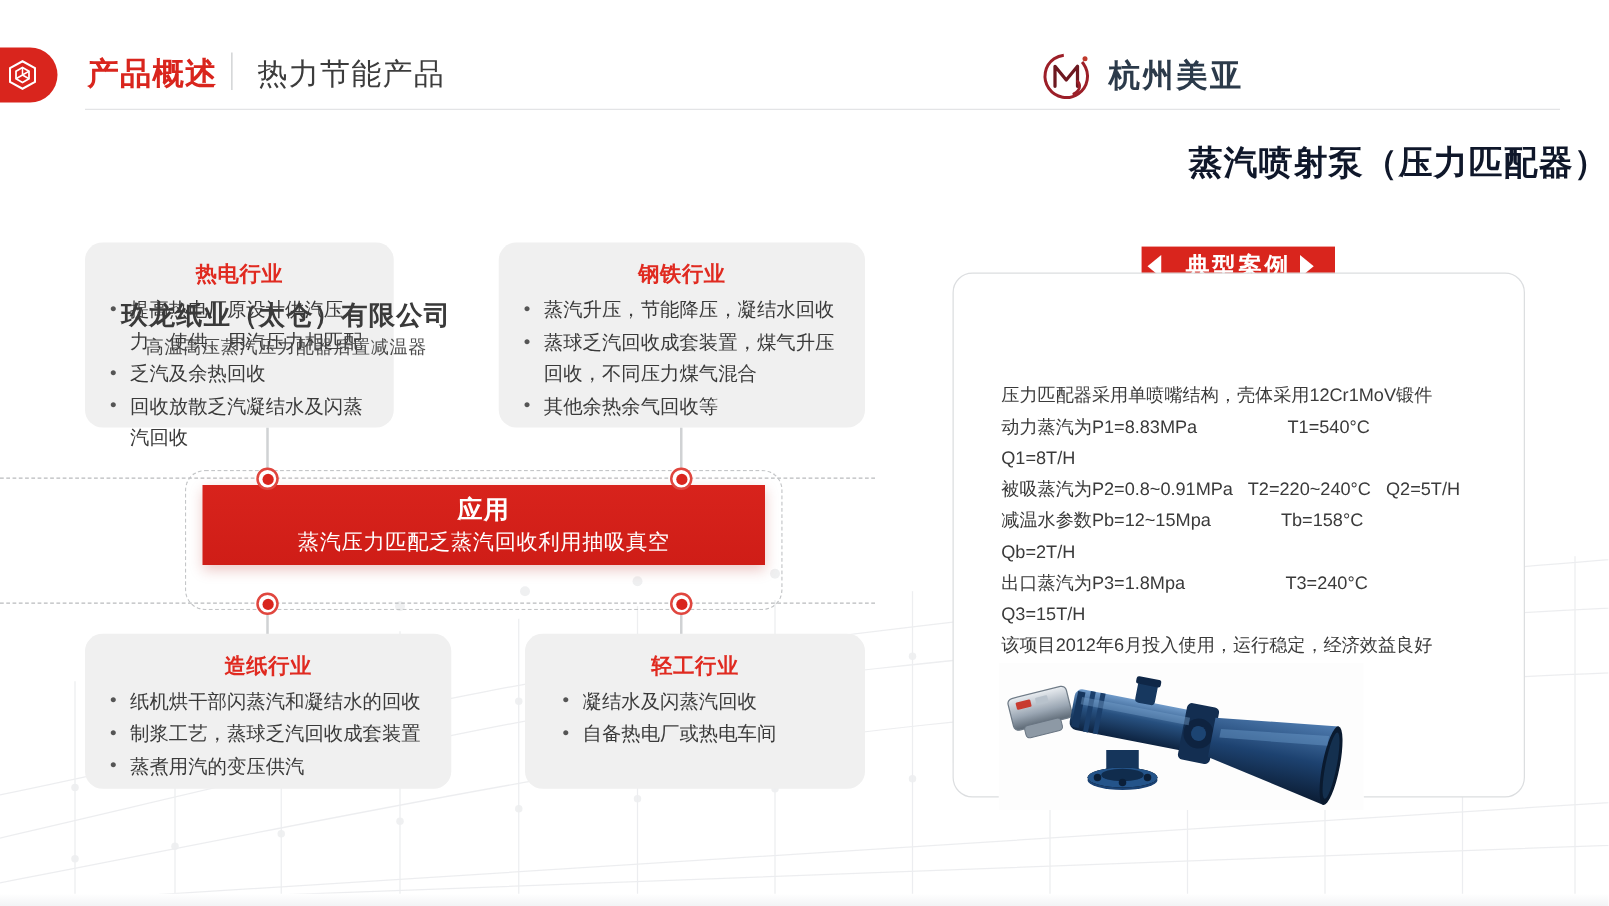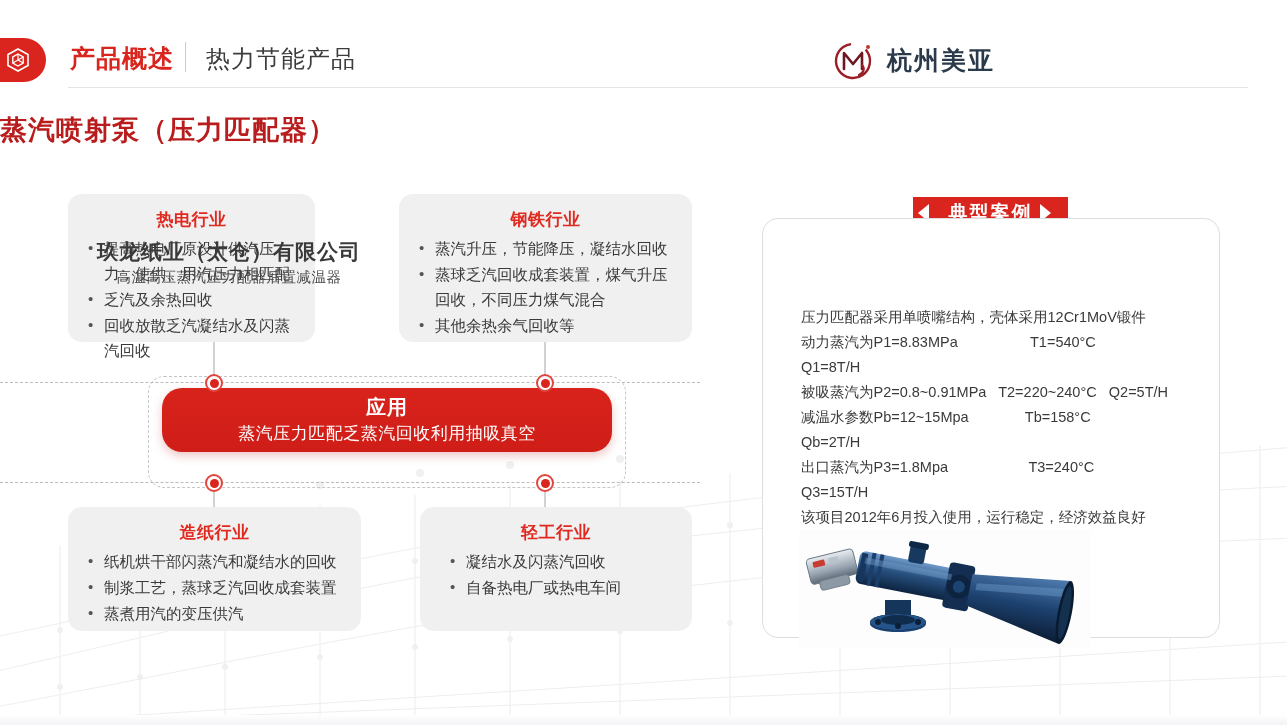--- a/index.html
+++ b/index.html
@@ -56,22 +56,22 @@
   }
   .logo-wrap {
     position: absolute; right: 44px; top: 21px;
     display: flex; align-items: center; gap: 10px;
   }
   .logo-text { font-size: 25px; color: #2b3a4a; font-weight: 700; letter-spacing: 2px; }
 
   
   .slide-title {
     position: absolute; top: 112px; left: 0; width: 1287px;
-    text-align: left;
-    font-size: 27px; color: #b91c1c; font-weight: 700; letter-spacing: 1px;
+    text-align: right;
+    font-size: 27px; color: #0f172a; font-weight: 700; letter-spacing: 1px;
   }
 
   
   .diagram { position: absolute; left: 0; top: 180px; width: 740px; height: 480px; }
 
   .card {
     position: absolute;
     background: #f0f0f0;
     border-radius: 14px;
   }
@@ -100,21 +100,21 @@
   .dash-box {
     position: absolute; left: 148px; top: 196px;
     width: 478px; height: 112px;
     border: 1.5px dashed #c4c6c8;
     border-radius: 16px;
   }
   .app-box {
     position: absolute; left: 162px; top: 208px;
     width: 450px; height: 64px;
     background: linear-gradient(180deg,#d8231c 0%, #cf1d17 100%);
-    border-radius: 20px;
+    border-radius: 0;
     box-shadow: 0 4px 10px rgba(180,30,25,.25);
     color: #fff; text-align: center;
   }
   .app-title { font-size: 20px; font-weight: 700; margin-top: 6px; letter-spacing: 1px; }
   .app-sub   { font-size: 17px; margin-top: 1px; letter-spacing: .5px; }
 
   
   .vline { position: absolute; width: 2px; background: #d0d2d4; }
   .hline { position: absolute; height: 0; border-top: 1.5px dashed #b9bbbd; }
 

